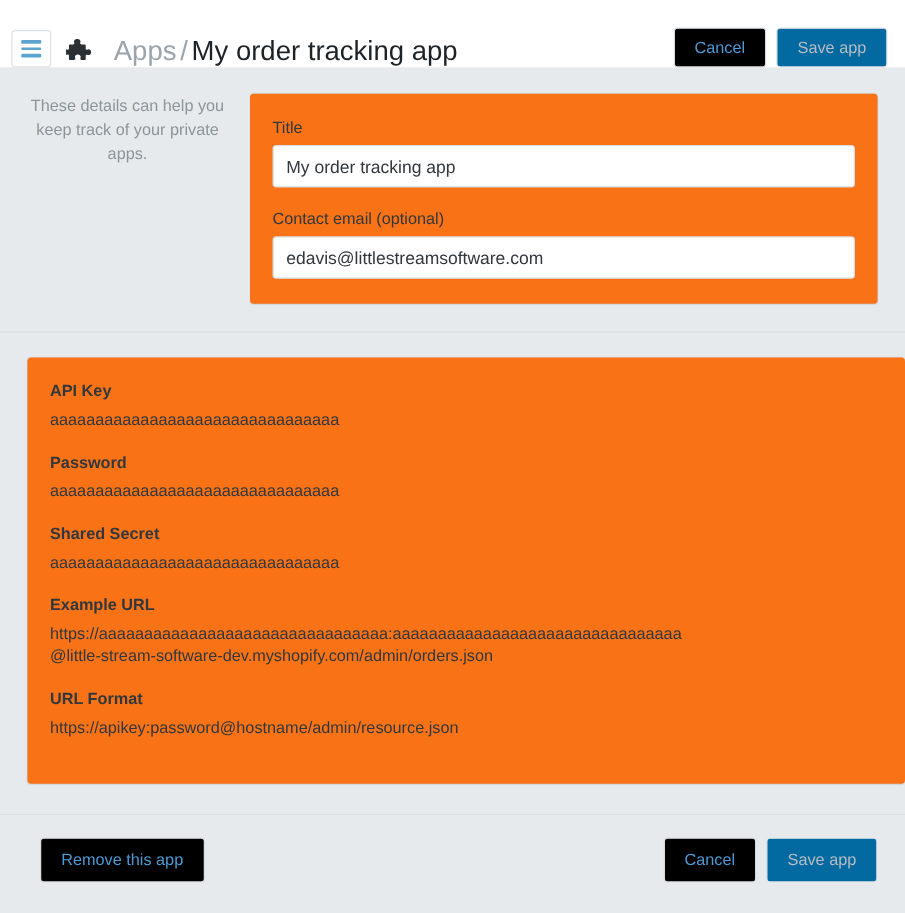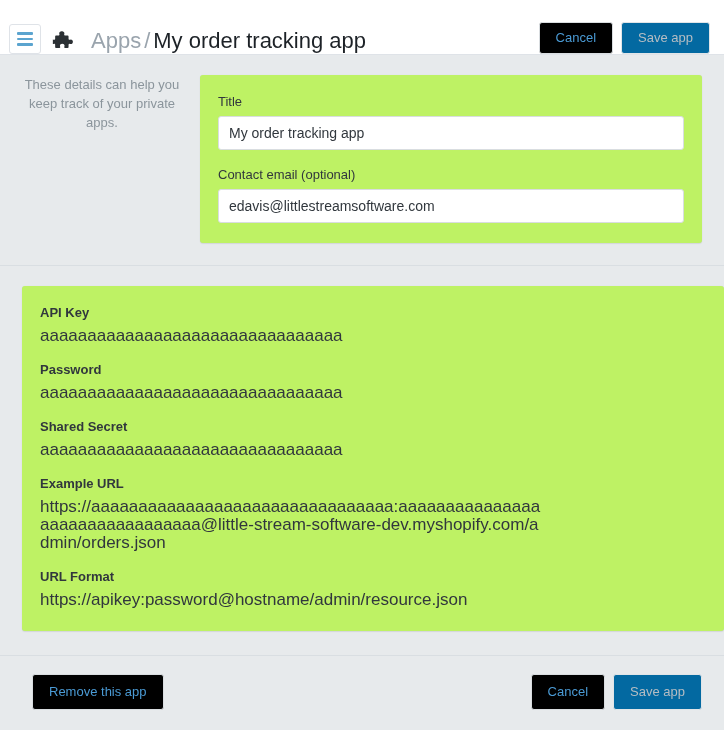--- a/index.html
+++ b/index.html
@@ -133,21 +133,21 @@
     line-height: 19px;
     color: #8b959c;
     text-align: center;
   }
   .section-aside a {
     color: #4a9ad4;
     text-decoration: none;
   }
 
   .card {
-    background: #bef264;
+    background: #f97316;
     border-radius: 3px;
     box-shadow: 0 1px 1px rgba(30,40,50,0.09), 0 0 1px rgba(30,40,50,0.10);
     flex: 1 1 auto;
     box-sizing: border-box;
     min-width: 0;
   }
 
   
   .card-description {
     padding: 18px 18px 20px 18px;
@@ -176,38 +176,38 @@
     background: #ffffff;
     outline: none;
   }
 
   
   .section-auth {
     padding-right: 0;
     padding-bottom: 24px;
   }
   .card-auth {
-    padding: 18px 18px 22px 18px;
+    padding: 18px 18px 36px 18px;
     overflow: visible;
   }
   .cred {
     margin-bottom: 16px;
   }
   .cred:last-child {
     margin-bottom: 0;
   }
   .cred-label {
     font-size: 13px;
     font-weight: bold;
     color: #31373d;
     line-height: 17px;
     margin-bottom: 6px;
   }
   .cred-value {
-    font-size: 17px;
+    font-size: 13px;
     line-height: 18px;
     color: #31373d;
     word-break: break-all;
   }
   .cred-value-nowrap {
     white-space: nowrap;
   }
   .cred-example {
     width: 506px;
     word-break: break-all;

